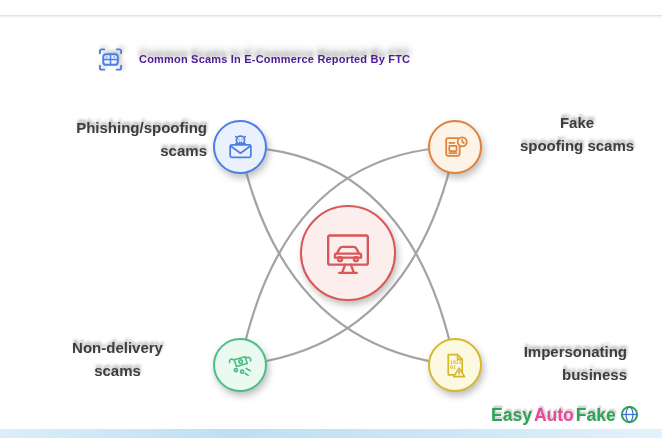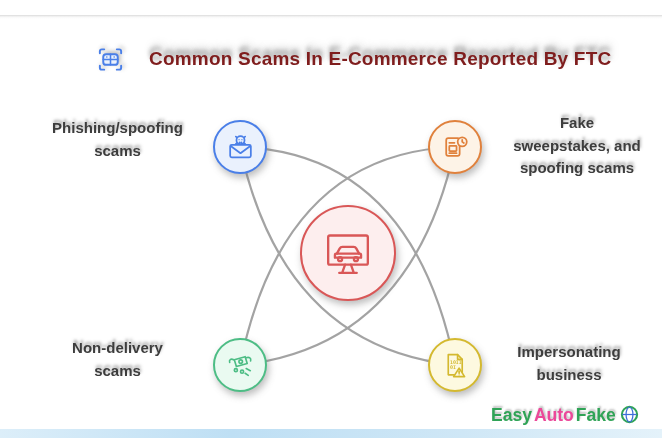--- a/index.html
+++ b/index.html
@@ -10,44 +10,44 @@
   .top-band{
     position:absolute;left:0;top:15px;width:662px;height:4px;
     background:linear-gradient(180deg,rgba(150,150,150,.35),rgba(200,200,200,.12),transparent);
   }
   .title-row{
     position:absolute;left:96px;top:42px;width:480px;height:34px;
     display:flex;align-items:center;gap:7px;
   }
   .title-icon svg{display:block;filter:drop-shadow(2px -2px 2px rgba(110,110,110,.45));}
   .title-text{
-    margin:17px;font-size:19px;font-weight:700;letter-spacing:.2px;color:#7f1d1d;
+    margin:7px;font-size:11px;font-weight:700;letter-spacing:.2px;color:#4c1d95;
     filter:blur(.5px);
     text-shadow:0 -5px 4px rgba(110,110,110,.6),2px -8px 7px rgba(130,130,130,.35);
     white-space:nowrap;
   }
   .connectors{position:absolute;left:0;top:0;z-index:1;pointer-events:none;}
   .node{
     position:absolute;border-radius:50%;display:flex;align-items:center;justify-content:center;
     box-shadow:2px 4px 7px rgba(110,110,110,.45);z-index:2;box-sizing:border-box;
   }
   .node svg{display:block;}
   .node-tl{left:213px;top:120px;width:54px;height:54px;border:2.5px solid #4a7fe8;background:#eaf1fd;}
   .node-tr{left:428px;top:120px;width:54px;height:54px;border:2.5px solid #e0813c;background:#fdf3e7;}
   .node-bl{left:213px;top:338px;width:54px;height:54px;border:2.5px solid #4dbd85;background:#eafaf1;}
   .node-br{left:428px;top:338px;width:54px;height:54px;border:2.5px solid #d4b92f;background:#fdf9e0;}
   .node-center{left:300px;top:205px;width:96px;height:96px;border:2.5px solid #d95757;background:#fdeeee;z-index:3;}
   .label{
     position:absolute;font-size:15px;font-weight:700;color:#3d3d3d;line-height:22.5px;
     filter:blur(.55px);text-shadow:1px -3px 3px rgba(90,90,90,.5);z-index:2;
   }
-  .label-tl{left:28px;top:117px;width:179px;text-align:center;}
+  .label-tl{left:28px;top:117px;width:179px;text-align:right;}
   .label-tr{left:497px;top:112px;width:160px;text-align:center;}
   .label-bl{left:28px;top:337px;width:179px;text-align:center;}
-  .label-br{left:489px;top:341px;width:160px;text-align:center;}
+  .label-br{left:467px;top:341px;width:160px;text-align:right;}
   .logo{
     position:absolute;left:491px;top:405px;height:24px;display:flex;align-items:flex-start;gap:2px;
     font-size:17.5px;font-weight:800;filter:blur(.4px);
     text-shadow:1px -2px 2px rgba(120,120,120,.45);z-index:4;
   }
   .c-green{color:#2fa356;}
   .c-blue{color:#ec4899;}
   .logo-globe{margin-left:2px;display:flex;align-items:center;}
   .bottom-band{
     position:absolute;left:0;bottom:0;width:662px;height:9px;z-index:0;
@@ -150,21 +150,20 @@
   </span>
 </div>
 
 <div class="label label-tl">
   <div>Phishing/spoofing</div>
   <div>scams</div>
 </div>
 
 <div class="label label-tr">
   <div>Fake</div>
-  <div>sweepstakes, and</div>
   <div>spoofing scams</div>
 </div>
 
 <div class="label label-bl">
   <div>Non-delivery</div>
   <div>scams</div>
 </div>
 
 <div class="label label-br">
   <div>Impersonating</div>

